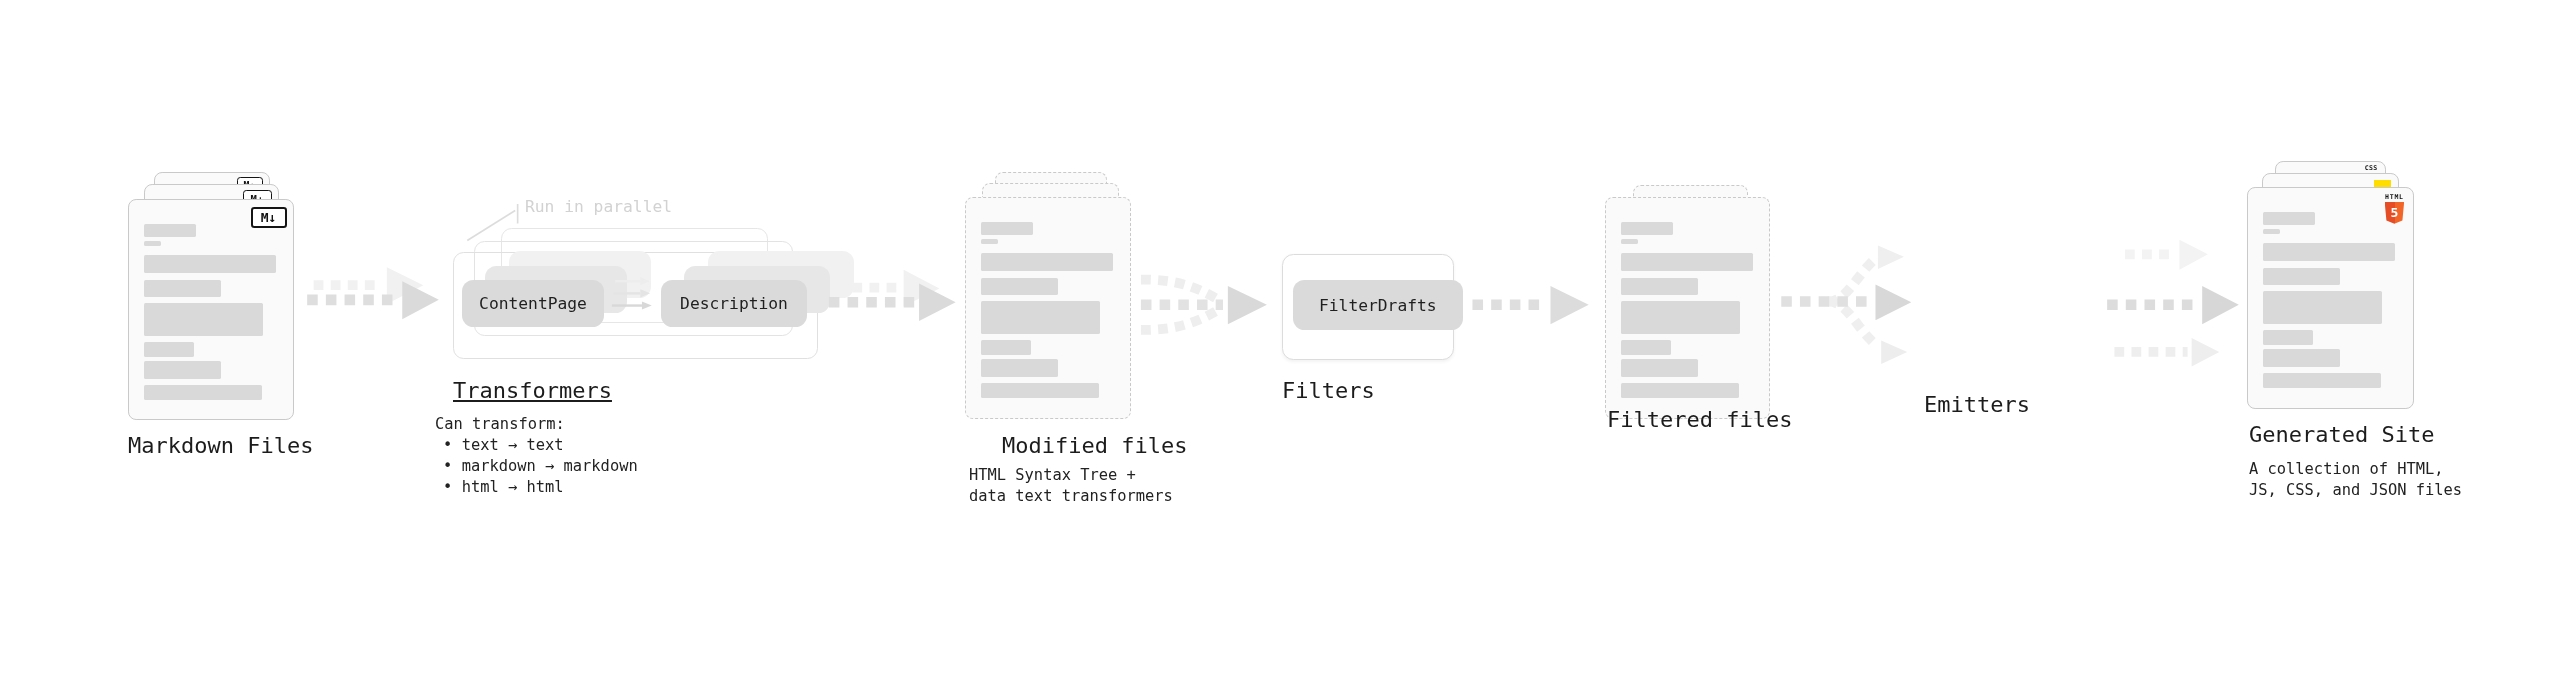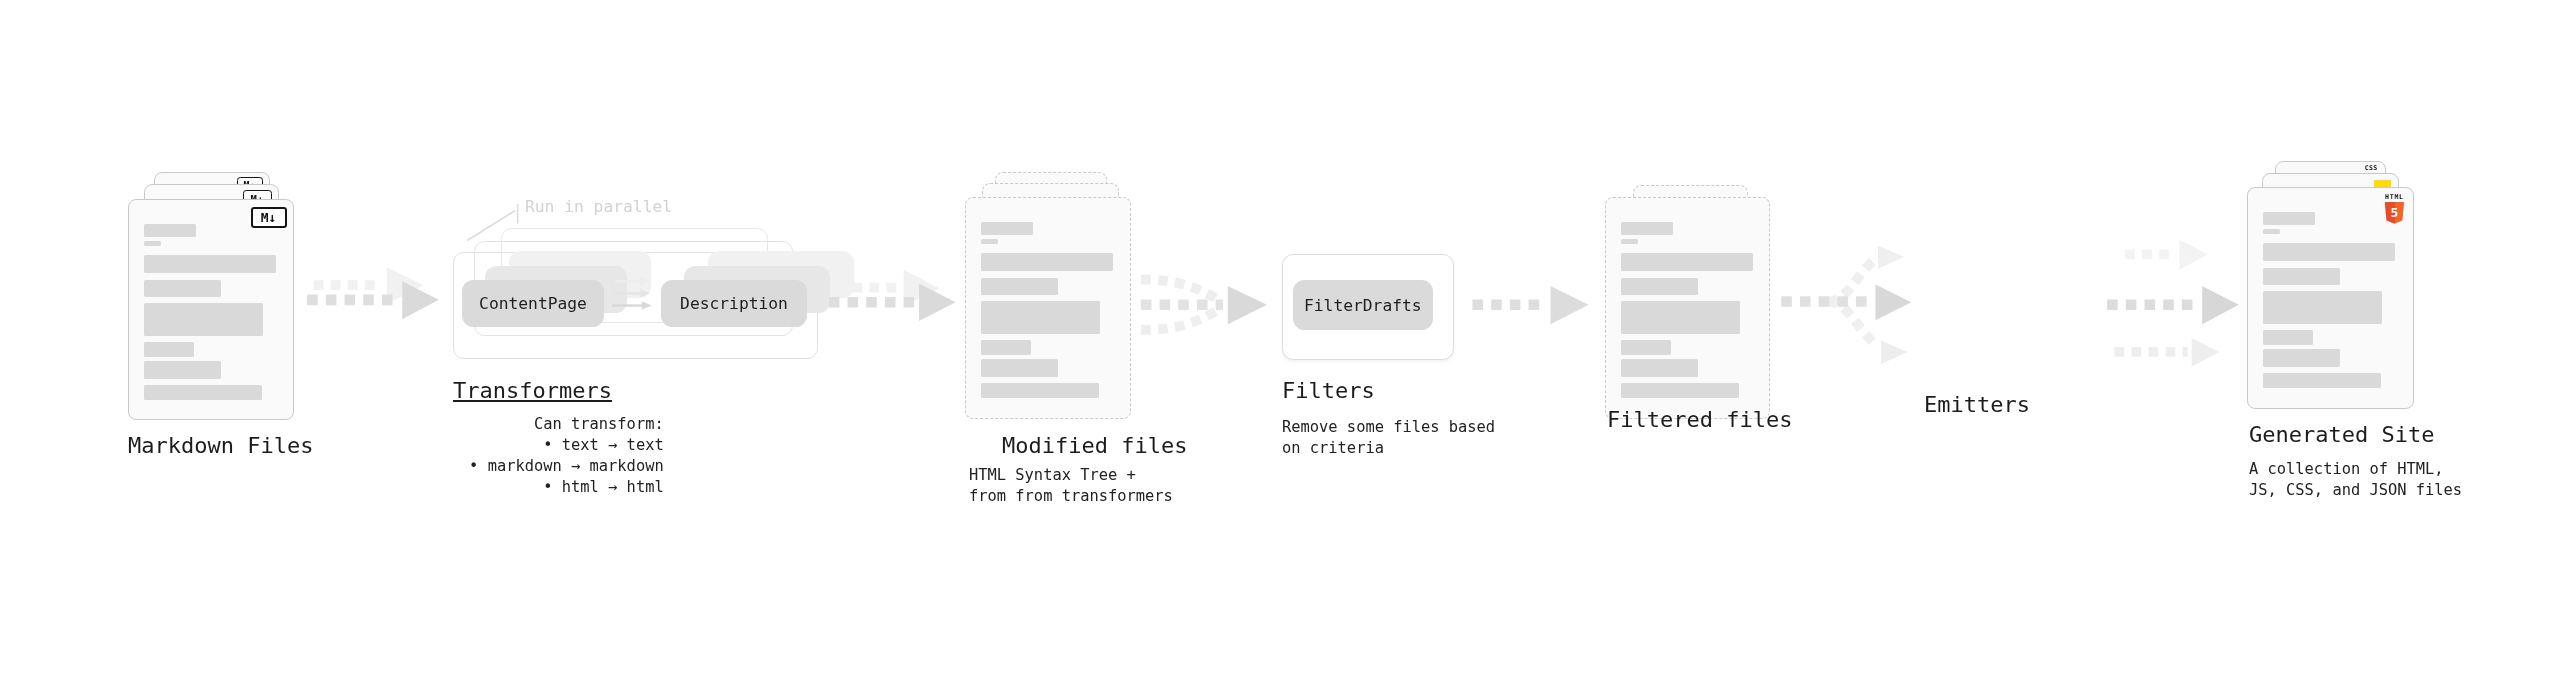--- a/index.html
+++ b/index.html
@@ -150,21 +150,21 @@
 
     <div class="pill l3" style="left:509px;top:251px;width:142px;height:47px;"></div>
     <div class="pill l2" style="left:485px;top:266px;width:142px;height:47px;"></div>
     <div class="pill" style="left:462px;top:280px;width:142px;height:47px;">ContentPage</div>
 
     <div class="pill l3" style="left:708px;top:251px;width:146px;height:47px;"></div>
     <div class="pill l2" style="left:684px;top:266px;width:146px;height:47px;"></div>
     <div class="pill" style="left:661px;top:280px;width:146px;height:47px;">Description</div>
   </div>
   <div class="doc-label" style="left:453px;top:379px;text-decoration:underline;">Transformers</div>
-  <div class="doc-sub" style="left:461px;top:414px;text-align:right;">
+  <div class="doc-sub" style="left:435px;top:414px;">
     <div>Can transform:</div>
     <div style="padding-left:8.1px;">• text → text</div>
     <div style="padding-left:8.1px;">• markdown → markdown</div>
     <div style="padding-left:8.1px;">• html → html</div>
   </div>
 
   <div>
     <div class="sheet dashed" style="left:995px;top:172px;width:112px;height:221px;"></div>
     <div class="sheet dashed" style="left:982px;top:183px;width:137px;height:221px;"></div>
     <div class="sheet dashed" style="left:965px;top:197px;width:166px;height:222px;">
@@ -176,31 +176,27 @@
           <div class="bar" style="width: 119px; height: 33px; margin-top: 6.5px;"></div>
           <div class="bar" style="width: 50px; height: 14.6px; margin-top: 5.7px;"></div>
           <div class="bar" style="width: 77px; height: 18.7px; margin-top: 4.1px;"></div>
           <div class="bar" style="width: 118px; height: 14.6px; margin-top: 5.7px;"></div>
         </div>
     </div>
   </div>
   <div class="doc-label" style="left:1002px;top:434px;">Modified files</div>
   <div class="doc-sub" style="left:969px;top:465px;">
     <div>HTML Syntax Tree +</div>
-    <div>from from transformers</div>
+    <div>data text transformers</div>
   </div>
 
   <div class="panel" style="left:1282px;top:254px;width:172px;height:106px;">
-    <div class="pill" style="left:9.8px;top:25px;width:140px;height:50px;">FilterDrafts</div>
+    <div class="pill" style="left:9.8px;top:25px;width:170px;height:50px;">FilterDrafts</div>
   </div>
   <div class="doc-label" style="left:1282px;top:379px;">Filters</div>
-  <div class="doc-sub" style="left:1282px;top:417px;">
-    <div>Remove some files based</div>
-    <div>on criteria</div>
-  </div>
 
   <div>
     <div class="sheet dashed" style="left:1633px;top:185px;width:115px;height:221px;"></div>
     <div class="sheet dashed" style="left:1605px;top:197px;width:165px;height:222px;">
       <div class="doc-bars">
           <div class="bar" style="width: 52px; height: 13px; margin-top: 24.4px;"></div>
           <div class="bar" style="width: 17px; height: 5.7px; margin-top: 3.3px;"></div>
           <div class="bar" style="width: 132px; height: 18px; margin-top: 9px;"></div>
           <div class="bar" style="width: 77px; height: 17px; margin-top: 6.5px;"></div>
           <div class="bar" style="width: 119px; height: 33px; margin-top: 6.5px;"></div>

